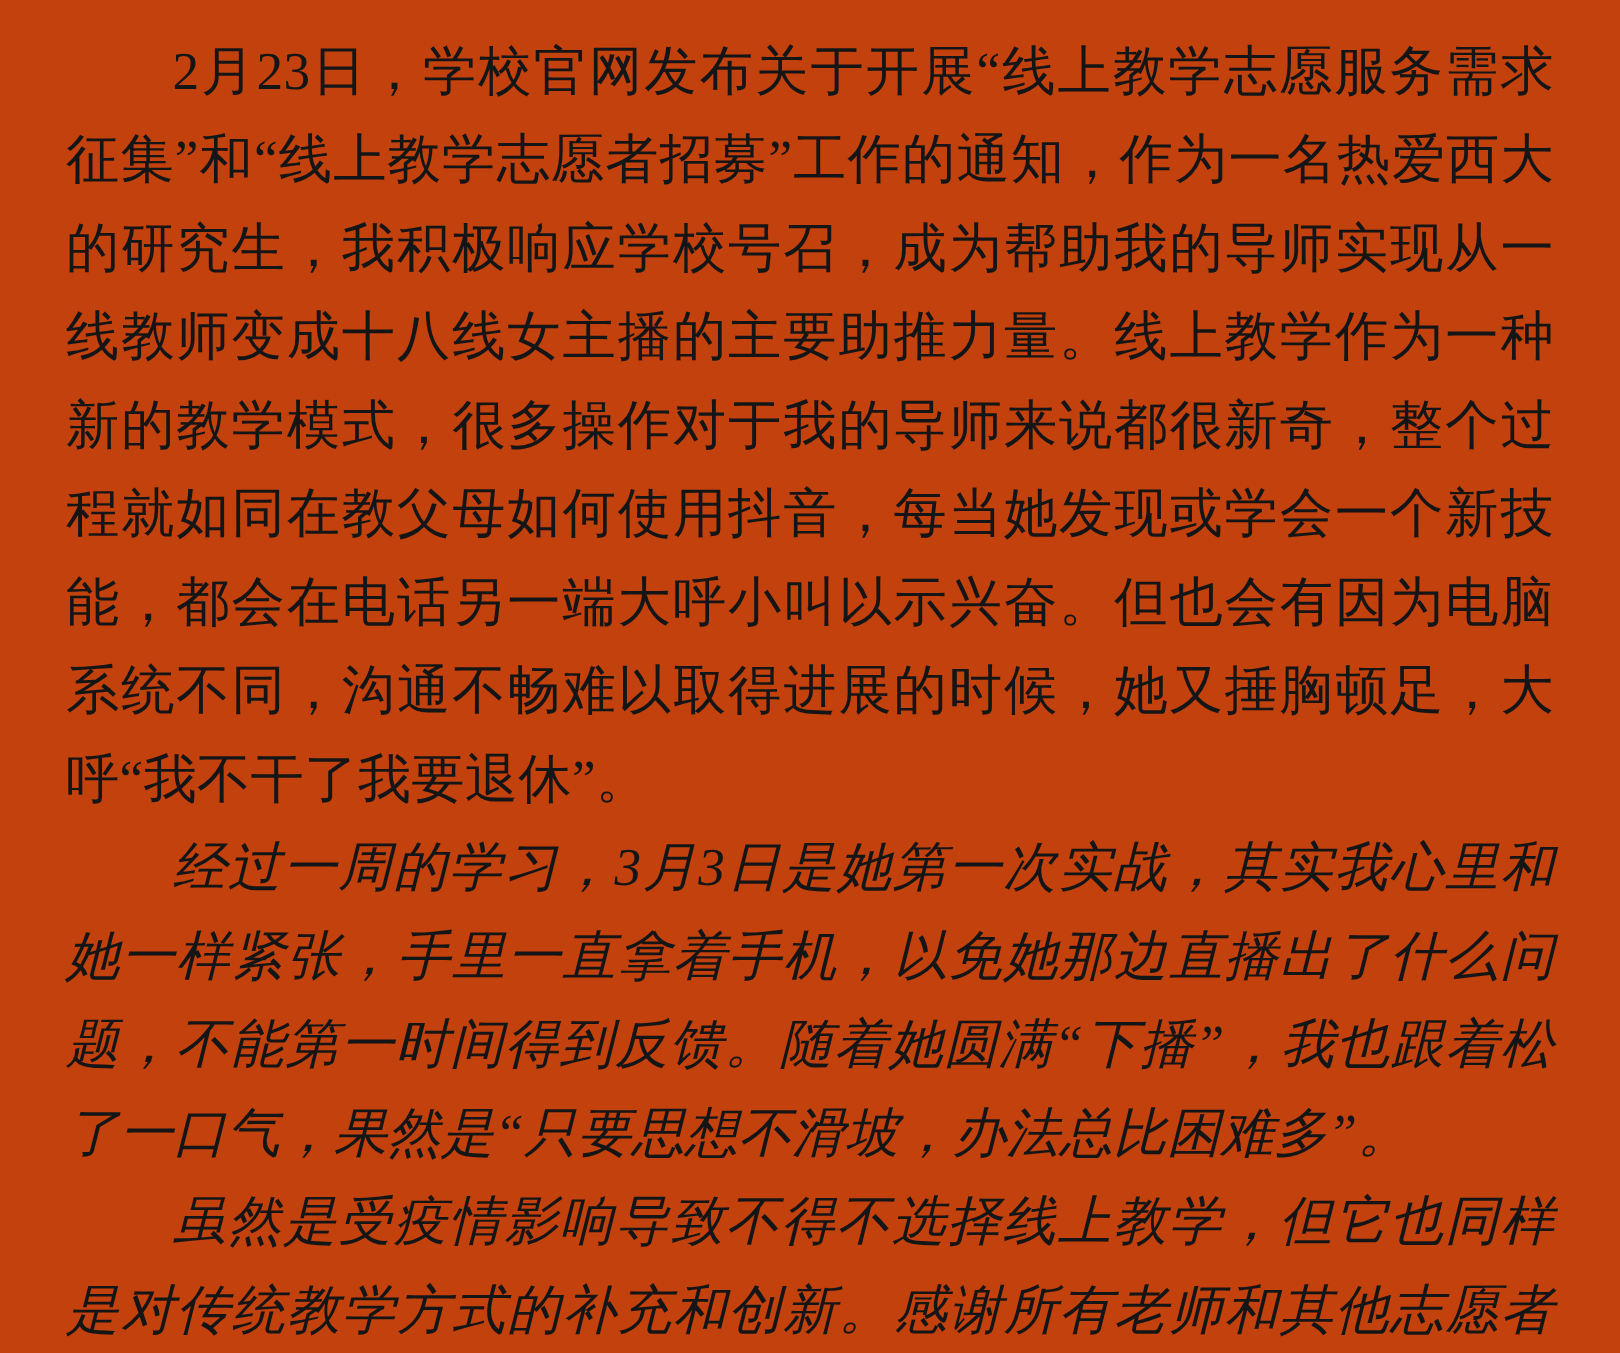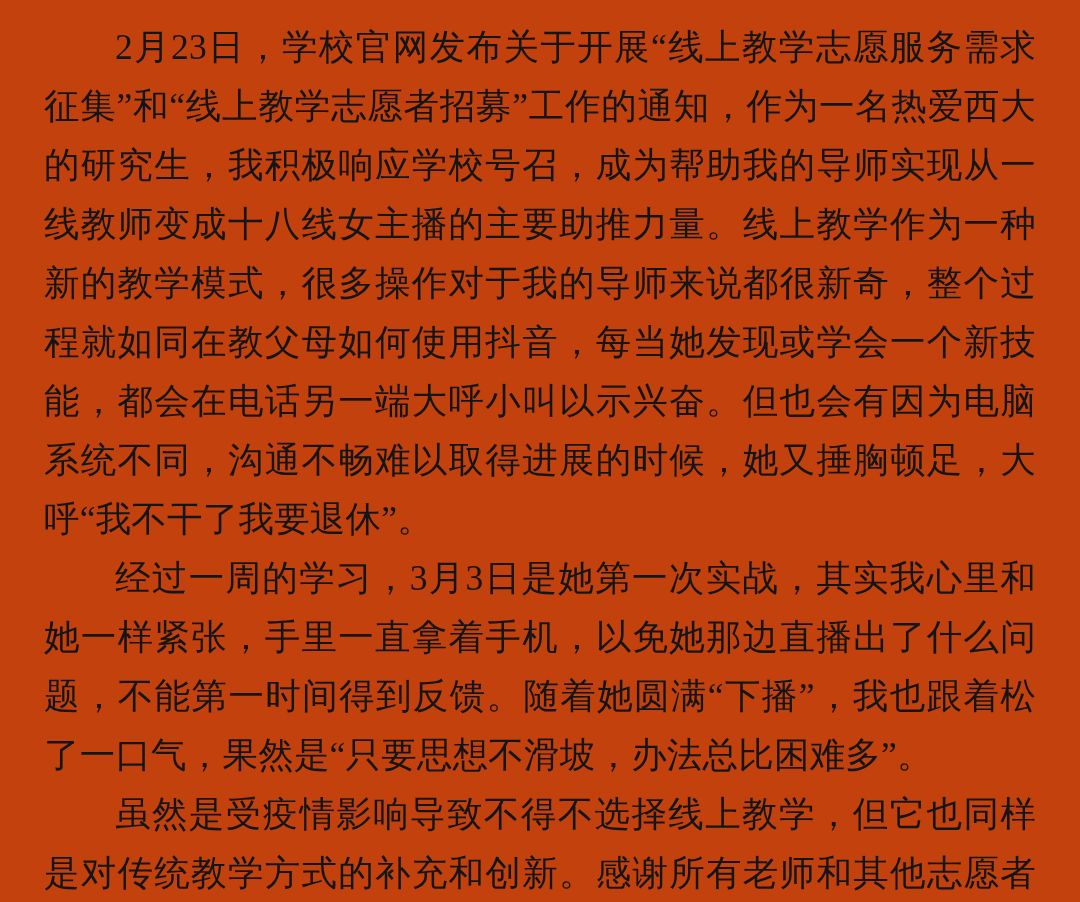--- a/index.html
+++ b/index.html
@@ -30,20 +30,21 @@
     font-size: 35.5px;
     line-height: 59px;
     letter-spacing: 0.2px;
     text-align: justify;
     text-justify: inter-ideograph;
     color: #141517;
     font-weight: 400;
   }
   .para + .para {
     margin-top: 0px;
+    font-style: italic;
   }
 </style>
 </head>
 <body>
 
 <div class="page">
   <div class="article">
     <p class="para">2月23日，学校官网发布关于开展“线上教学志愿服务需求征集”和“线上教学志愿者招募”工作的通知，作为一名热爱西大的研究生，我积极响应学校号召，成为帮助我的导师实现从一线教师变成十八线女主播的主要助推力量。线上教学作为一种新的教学模式，很多操作对于我的导师来说都很新奇，整个过程就如同在教父母如何使用抖音，每当她发现或学会一个新技能，都会在电话另一端大呼小叫以示兴奋。但也会有因为电脑系统不同，沟通不畅难以取得进展的时候，她又捶胸顿足，大呼“我不干了我要退休”。</p>
     <p class="para">经过一周的学习，3月3日是她第一次实战，其实我心里和她一样紧张，手里一直拿着手机，以免她那边直播出了什么问题，不能第一时间得到反馈。随着她圆满“下播”，我也跟着松了一口气，果然是“只要思想不滑坡，办法总比困难多”。</p>
     <p class="para">虽然是受疫情影响导致不得不选择线上教学，但它也同样是对传统教学方式的补充和创新。感谢所有老师和其他志愿者为之付出的时间、耐心和不断开拓创新的勇气。</p>

